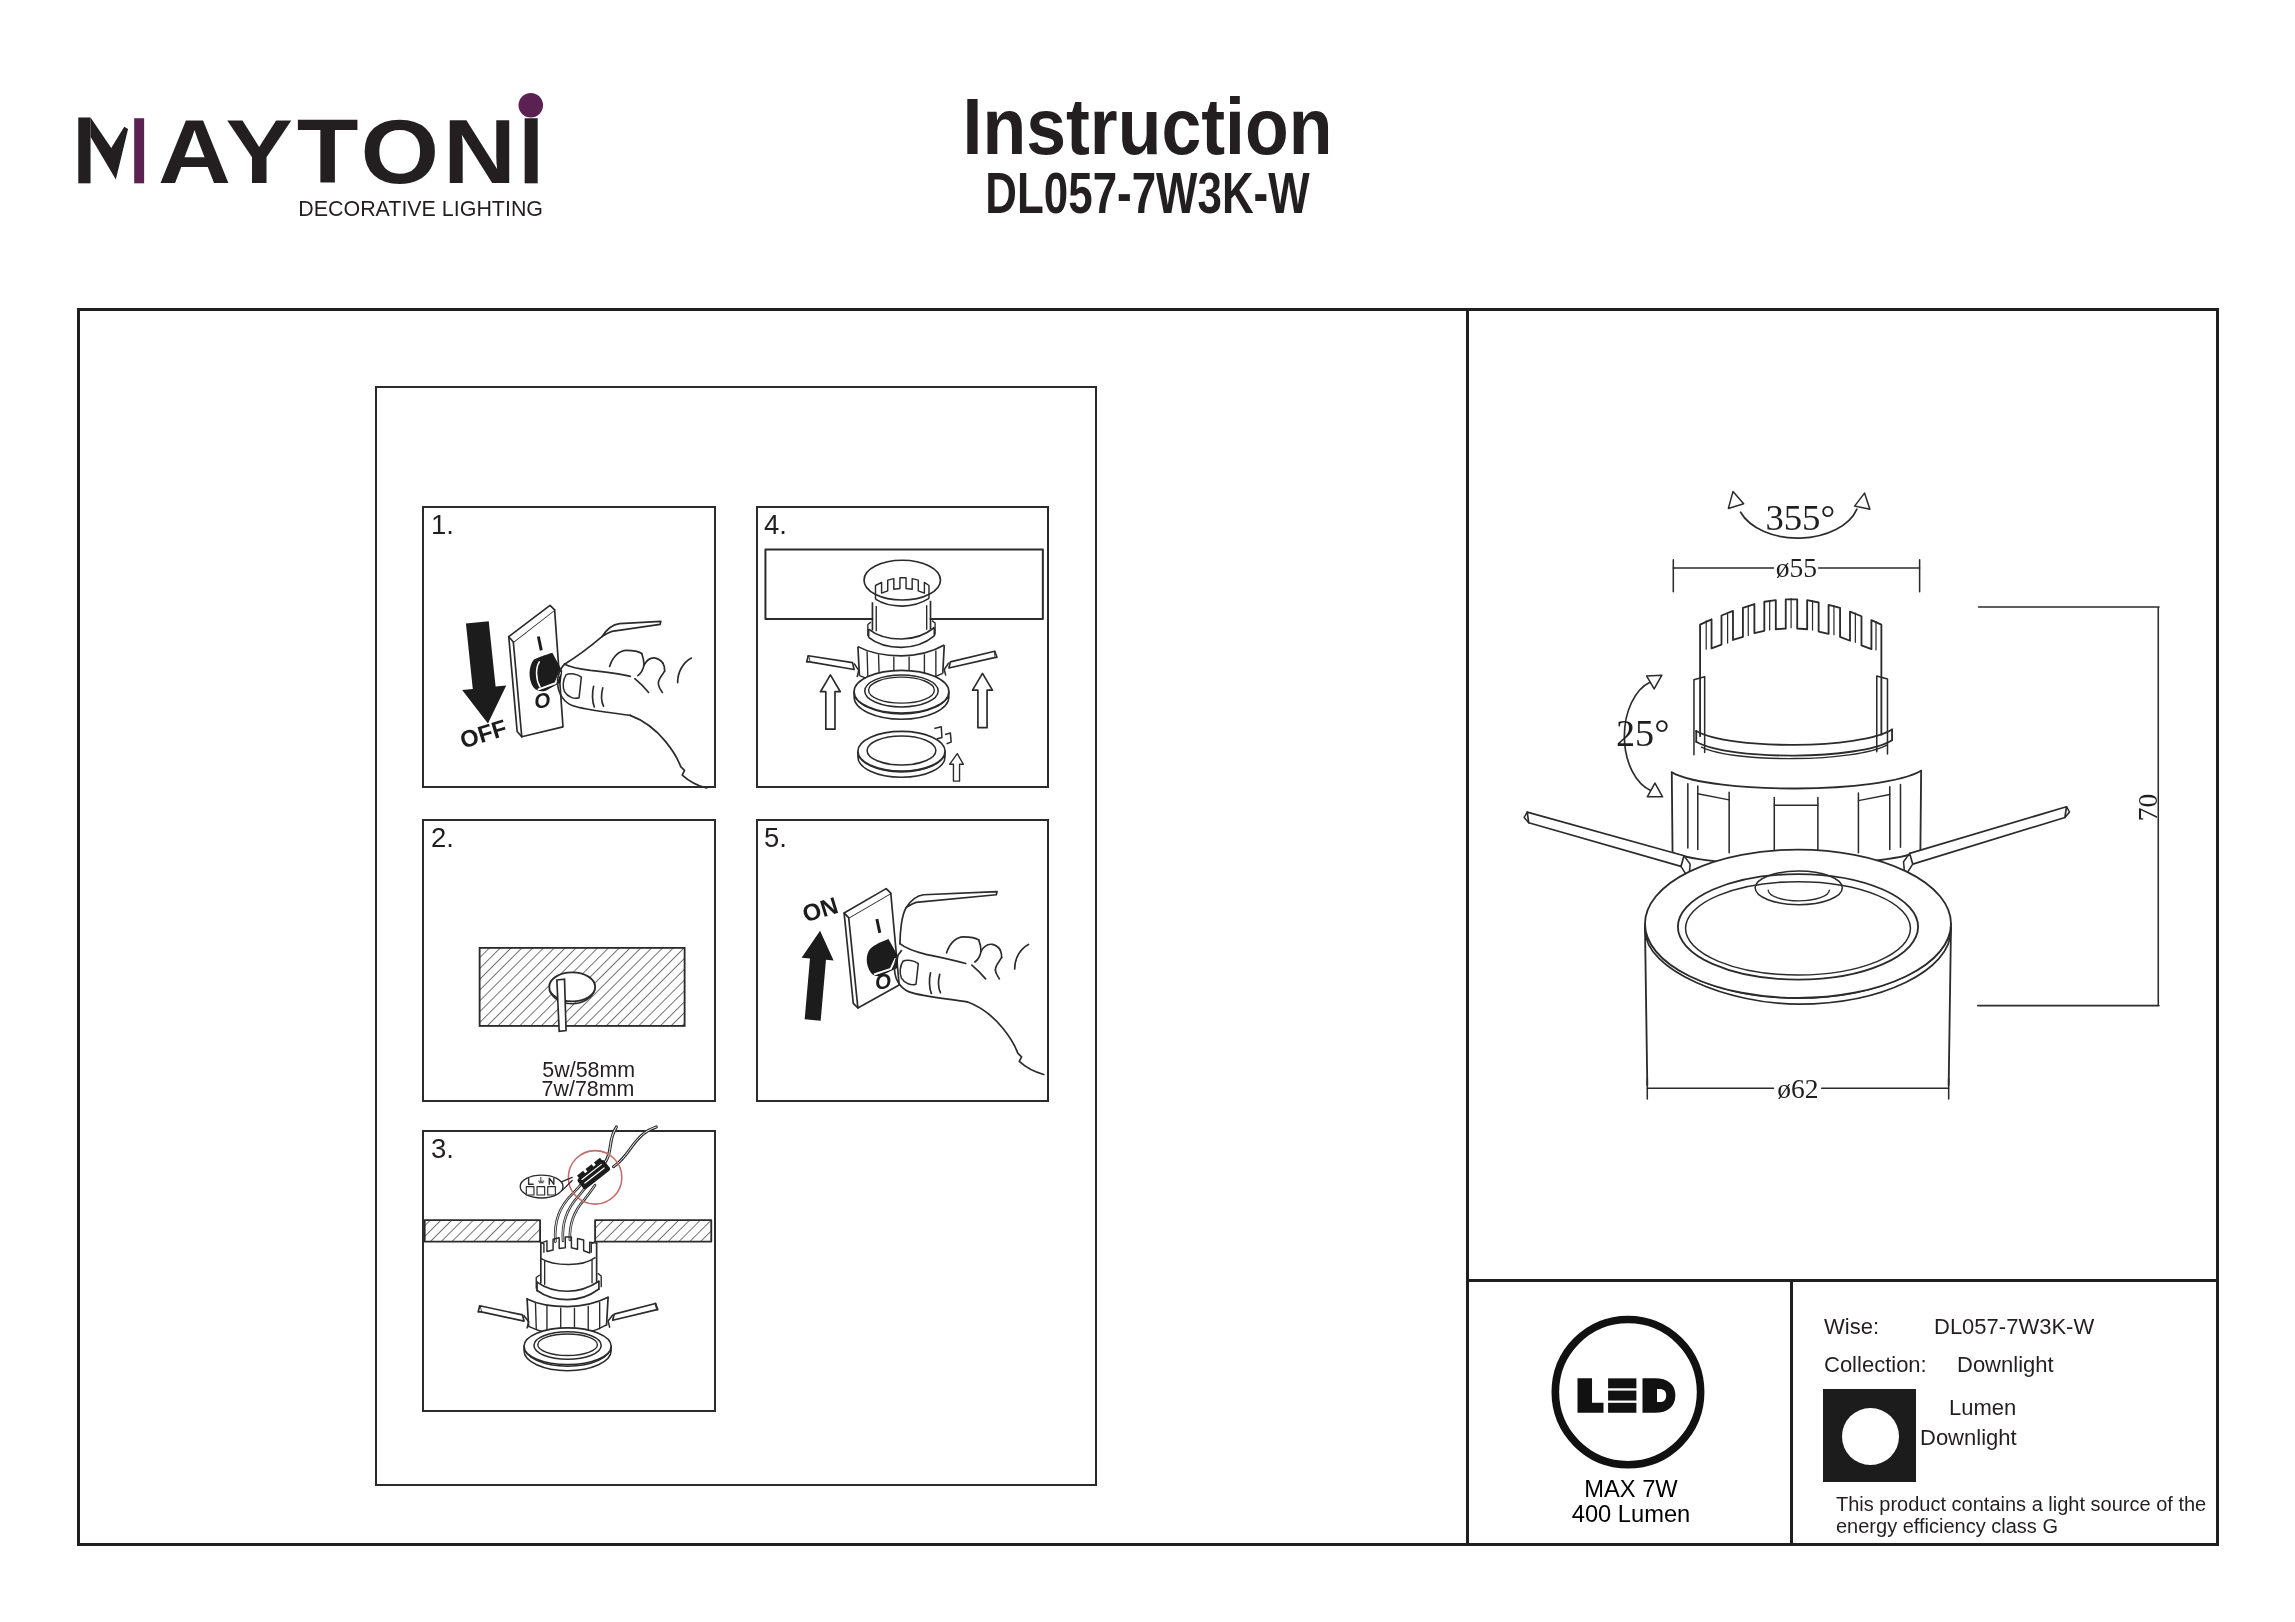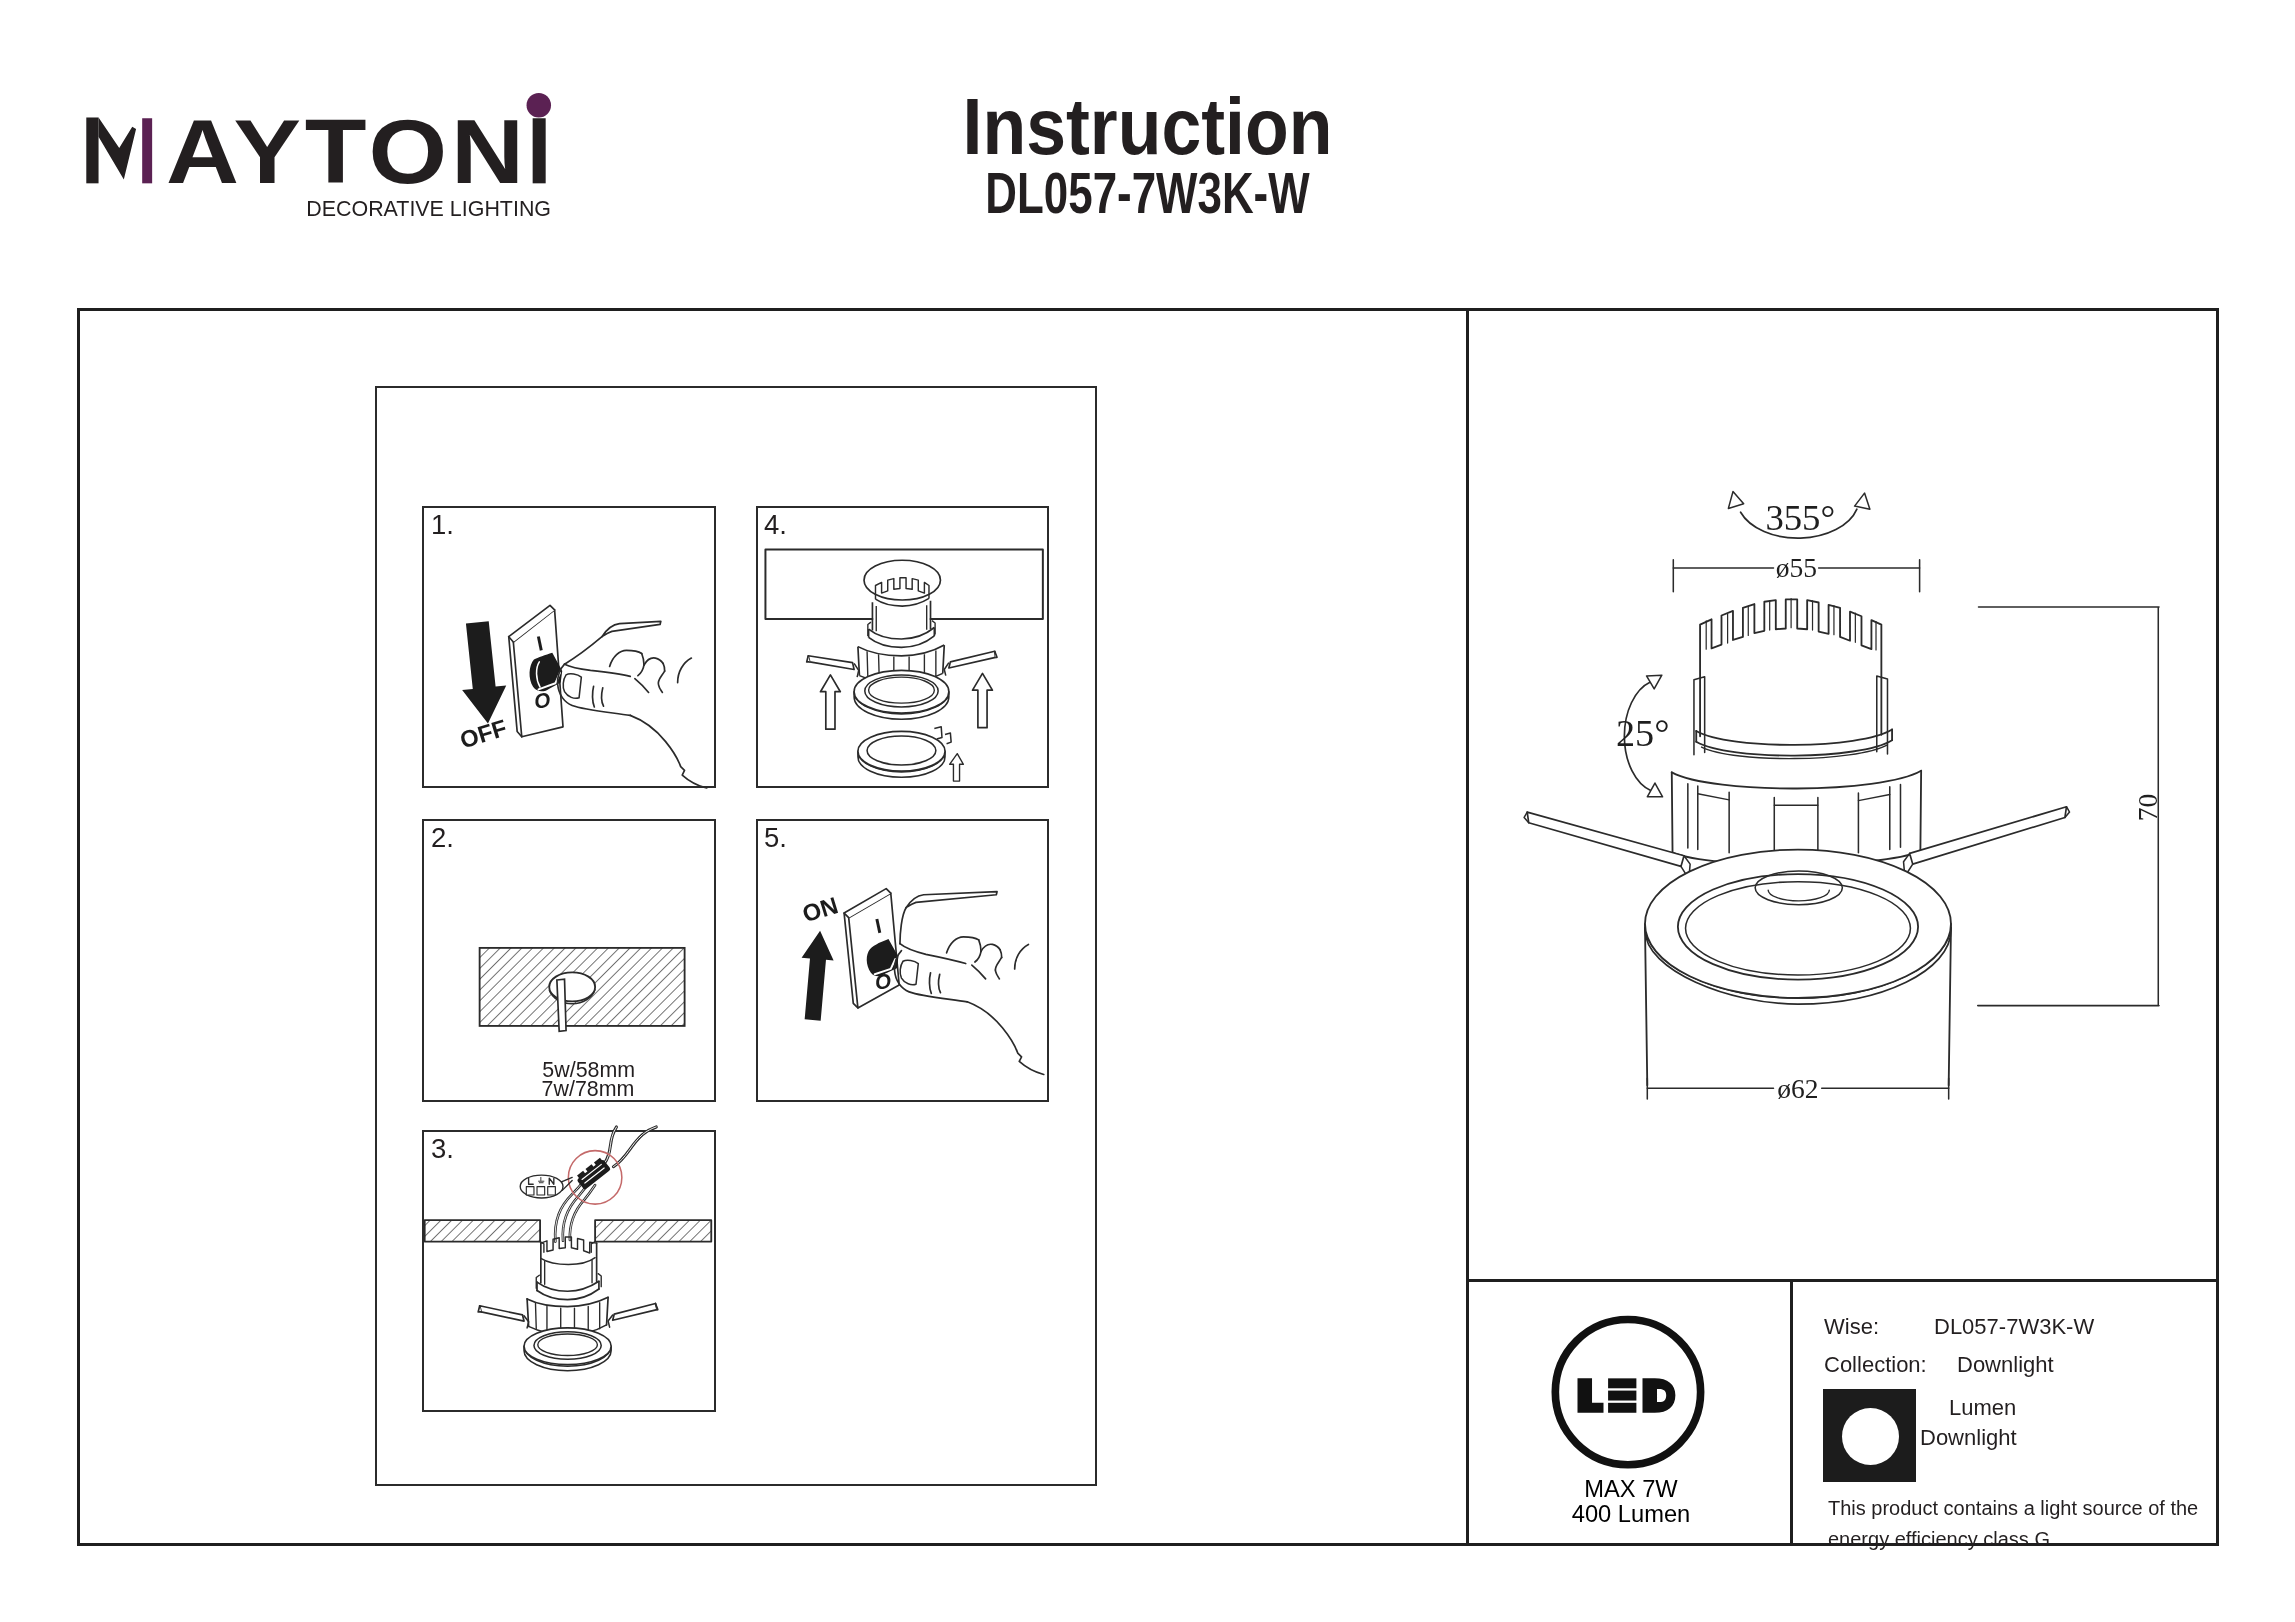--- a/index.html
+++ b/index.html
@@ -3,21 +3,21 @@
 <meta charset="utf-8">
 <style>
 html,body{margin:0;padding:0;}
 body{width:2295px;height:1623px;background:#fff;font-family:"Liberation Sans",sans-serif;color:#231f20;position:relative;overflow:hidden;transform:translateZ(0);}
 .abs{position:absolute;}
 svg{display:block;overflow:visible;}
 </style>
 </head>
 <body>
 
-<div class="abs" style="left:84px;top:86px;width:490px;height:138px;">
+<div class="abs" style="left:76px;top:86px;width:490px;height:138px;">
 <svg width="490" height="138" viewBox="0 0 640 180">
 
   <rect x="3" y="41" width="16" height="86" fill="#231f20"></rect>
   <polygon points="19,41 46,81 63,53 68,56 52,122 19,66" fill="#231f20"></polygon>
 
   <rect x="76" y="42" width="13" height="85" fill="#5b2153"></rect>
   <text x="0" y="127" font-size="119" font-weight="bold" letter-spacing="4.5" fill="#231f20" font-family="Liberation Sans" transform="translate(107 0) scale(1.11 1)">AYTON</text>
   <rect x="586" y="42" width="17" height="85" fill="#231f20"></rect>
   <circle cx="594" cy="25" r="16" fill="#5b2153"></circle>
   <text x="610" y="170" font-size="28" fill="#231f20" text-anchor="end" font-family="Liberation Sans">DECORATIVE LIGHTING</text>
@@ -359,15 +359,15 @@
 
 <div class="abs" style="left:1824px;top:1316px;width:459px;height:237px;font-size:22px;line-height:1;">
   <div style="position:absolute;left:0;top:0;">Wise:</div>
   <div style="position:absolute;left:110px;top:0;">DL057-7W3K-W</div>
   <div style="position:absolute;left:0;top:38px;text-align:center;">Collection:</div>
   <div style="position:absolute;left:133px;top:38px;">Downlight</div>
   <div style="position:absolute;left:-0.8px;top:73px;width:93px;height:93px;background:#1c1c1c;"></div>
   <div style="position:absolute;left:17.6px;top:92px;width:57px;height:57px;background:#fff;border-radius:50%;"></div>
   <div style="position:absolute;left:125px;top:81px;">Lumen</div>
   <div style="position:absolute;left:96px;top:111px;">Downlight</div>
-  <div style="position:absolute;left:4px;top:177px;font-size:20px;line-height:31px;">This product contains a light source of the<br>energy efficiency class G</div>
+  <div style="position:absolute;left:12px;top:177px;font-size:20px;line-height:22px;">This product contains a light source of the<br>energy efficiency class G</div>
 </div>
 
 
 </body></html>

